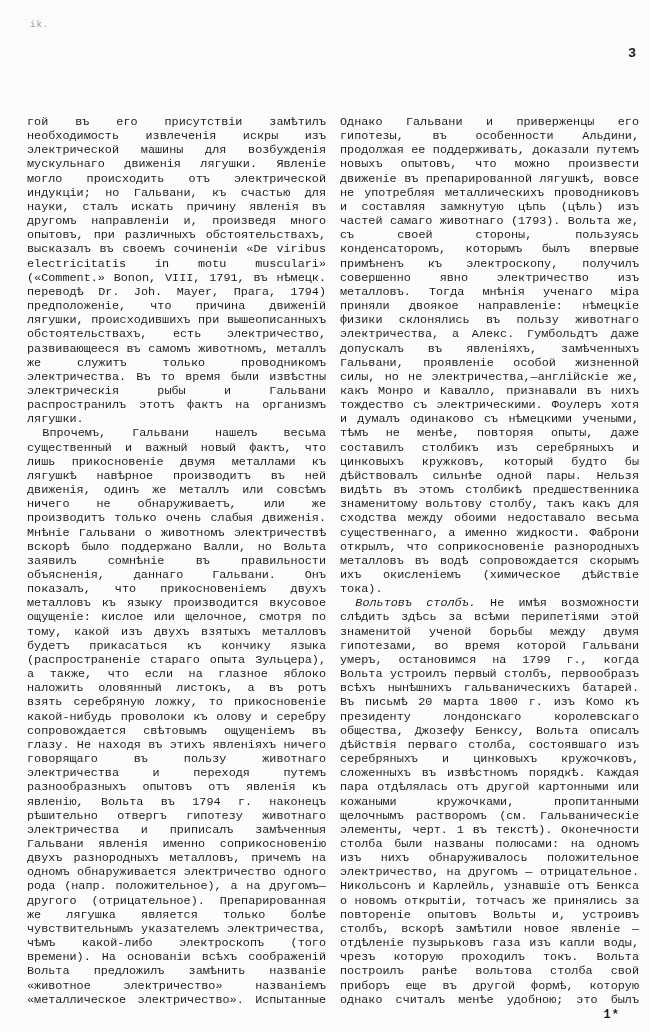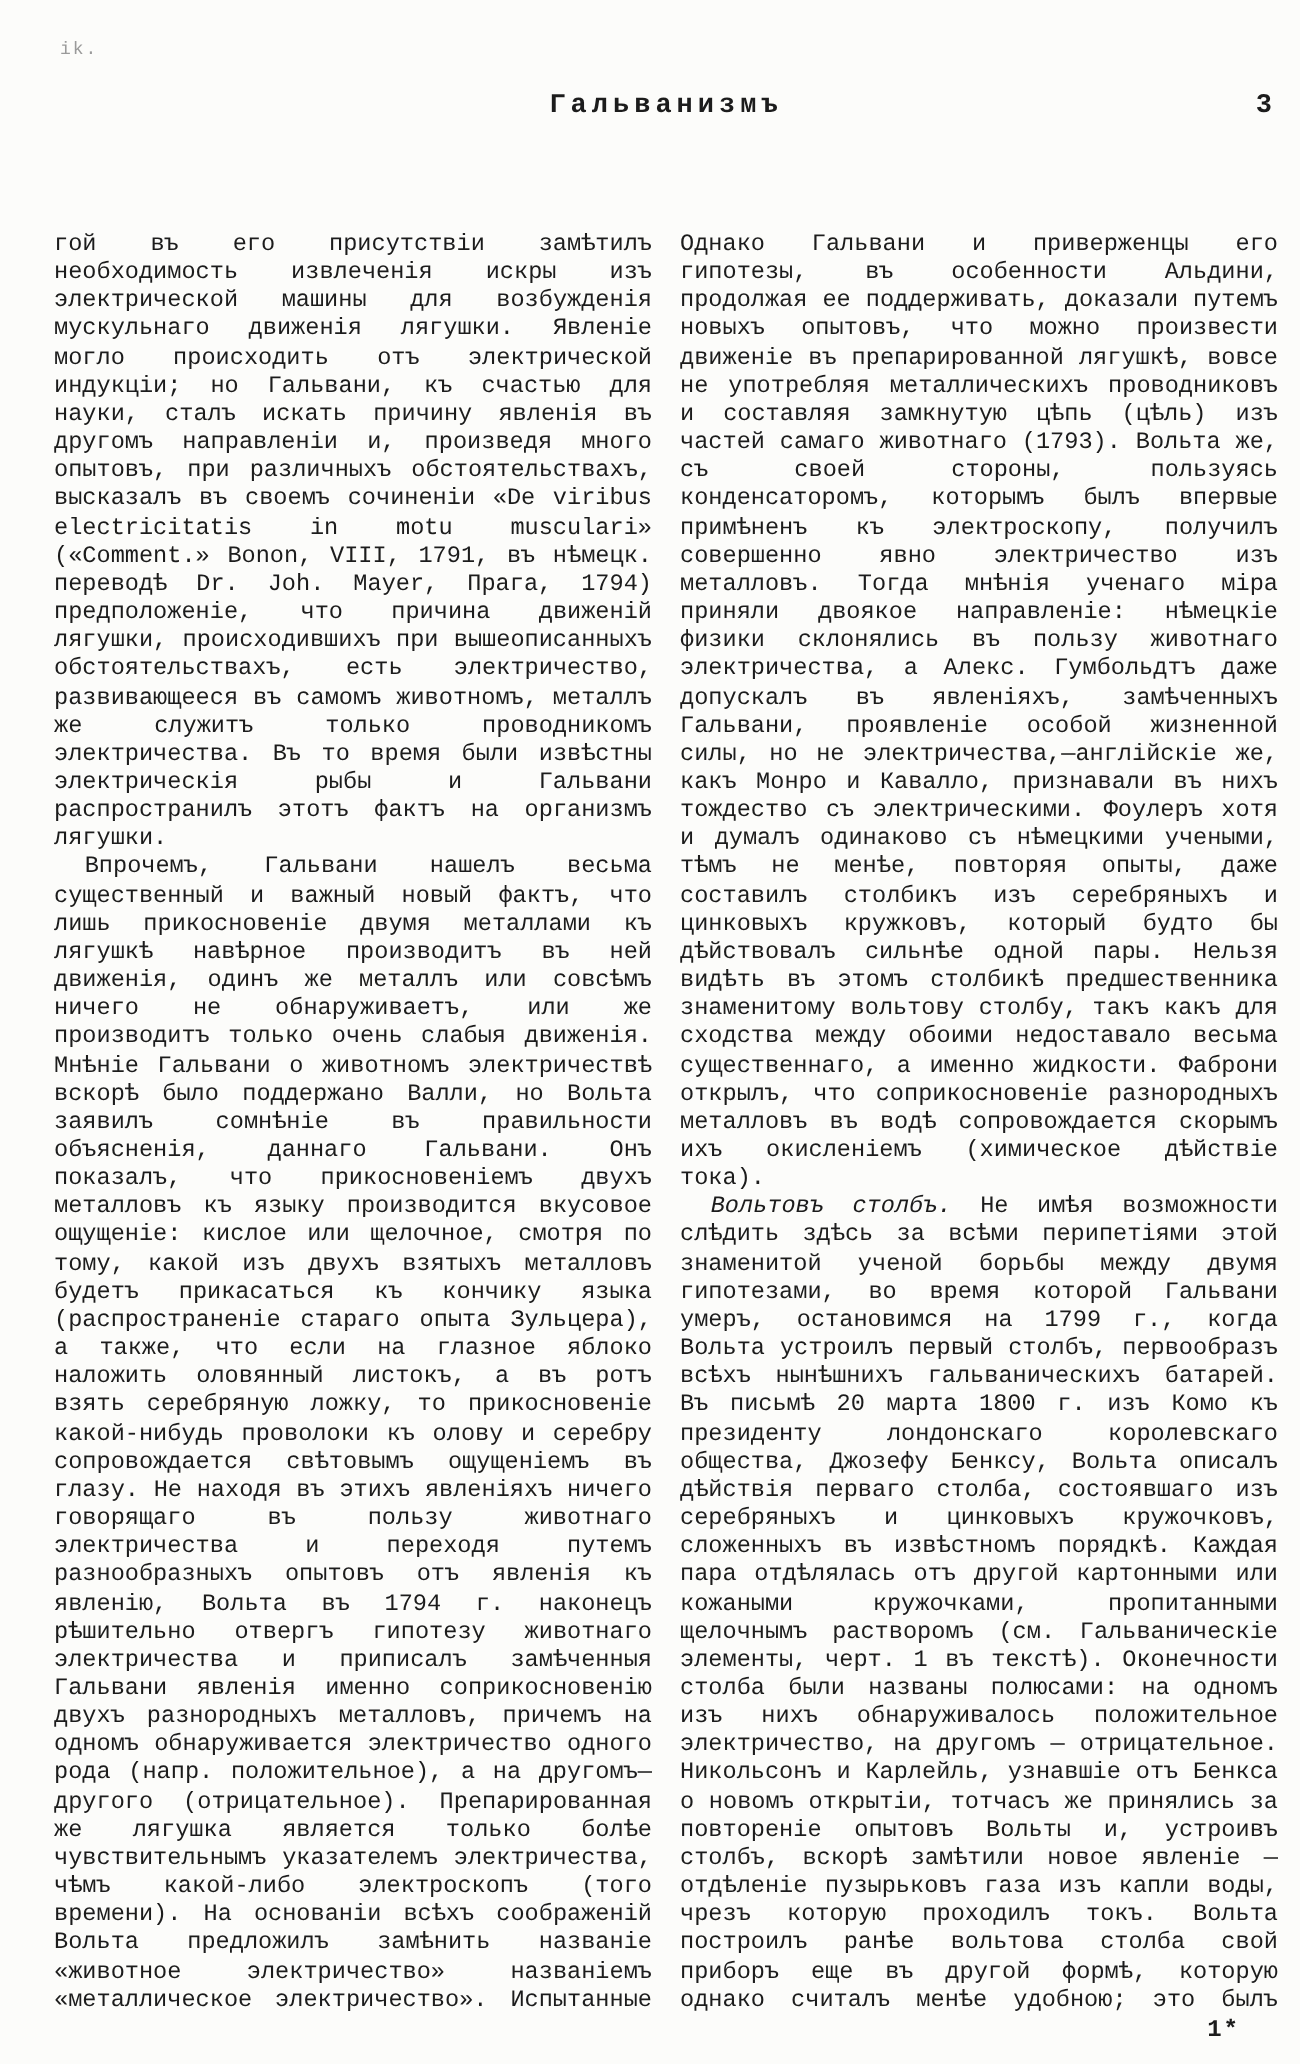--- a/index.html
+++ b/index.html
@@ -87,21 +87,20 @@
   }
 </style>
 </head>
 <body>
 
 <div class="page">
 
   <div class="corner-mark">ik.</div>
 
   <div class="header">
-    <span class="running-title">Гальванизмъ</span>
     <span class="page-number">3</span>
   </div>
 
   <div class="columns">
 
     <div class="col">
       <p class="cont"><span>гой въ его присутствіи замѣтилъ необходимость извлеченія искры изъ электрической машины для возбужденія мускульнаго движенія лягушки. Явленіе могло происходить отъ электрической индукціи; но Гальвани, къ счастью для науки, сталъ искать причину явленія въ другомъ направленіи и, произведя много опытовъ, при различныхъ обстоятельствахъ, высказалъ въ своемъ сочиненіи «De viribus electricitatis in motu musculari» («Comment.» Bonon, VIII, 1791, въ нѣмецк. переводѣ Dr. Joh. Mayer, Прага, 1794) предположеніе, что причина движеній лягушки, происходившихъ при вышеописанныхъ обстоятельствахъ, есть электричество, развивающееся въ самомъ животномъ, металлъ же служитъ только проводникомъ электричества. Въ то время были извѣстны электрическія рыбы и Гальвани распространилъ этотъ фактъ на организмъ лягушки.</span></p>
       <p class="indent"><span>Впрочемъ, Гальвани нашелъ весьма существенный и важный новый фактъ, что лишь прикосновеніе двумя металлами къ лягушкѣ навѣрное производитъ въ ней движенія, одинъ же металлъ или совсѣмъ ничего не обнаруживаетъ, или же производитъ только очень слабыя движенія. Мнѣніе Гальвани о животномъ электричествѣ вскорѣ было поддержано Валли, но Вольта заявилъ сомнѣніе въ правильности объясненія, даннаго Гальвани. Онъ показалъ, что прикосновеніемъ двухъ металловъ къ языку производится вкусовое ощущеніе: кислое или щелочное, смотря по тому, какой изъ двухъ взятыхъ металловъ будетъ прикасаться къ кончику языка (распространеніе стараго опыта Зульцера), а также, что если на глазное яблоко наложить оловянный листокъ, а въ ротъ взять серебряную ложку, то прикосновеніе какой-нибудь проволоки къ олову и серебру сопровождается свѣтовымъ ощущеніемъ въ глазу. Не находя въ этихъ явленіяхъ ничего говорящаго въ пользу животнаго электричества и переходя путемъ разнообразныхъ опытовъ отъ явленія къ явленію, Вольта въ 1794 г. наконецъ рѣшительно отвергъ гипотезу животнаго электричества и приписалъ замѣченныя Гальвани явленія именно соприкосновенію двухъ разнородныхъ металловъ, причемъ на одномъ обнаруживается электричество одного рода (напр. положительное), а на другомъ—другого (отрицательное). Препарированная же лягушка является только болѣе чувствительнымъ указателемъ электричества, чѣмъ какой-либо электроскопъ (того времени). На основаніи всѣхъ соображеній Вольта предложилъ замѣнить названіе «животное электричество» названіемъ «металлическое электричество». Испытанные имъ металлы Вольта расположилъ въ рядъ, который имѣлъ такое свойство, что наиболѣе отстоящіе одинъ отъ другого металлы наиболѣе сильно электризуются отъ соприкосновенія. Всякая неоднородность частей металлическаго предмета, напр. закаливаніе одной части, даетъ способность такому проводнику дѣйствовать какъ два разнородныхъ металла, только въ гораздо слабѣйшей степени. Въ тѣхъ случаяхъ, когда въ опытахъ Гальвани были замѣчены движенія лягушки при употребленіи одного проводника, вѣроятно, части проводника были неоднородны,</span></p>
     </div>
 

